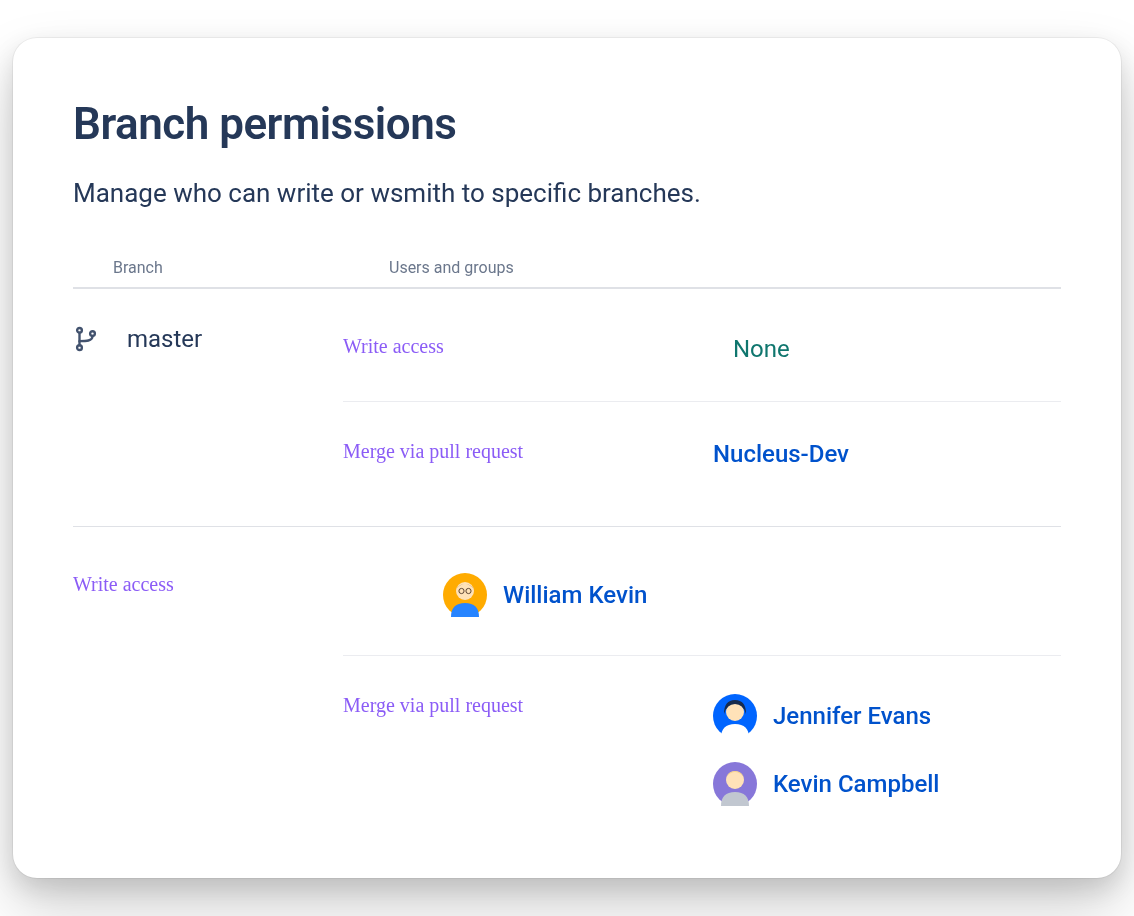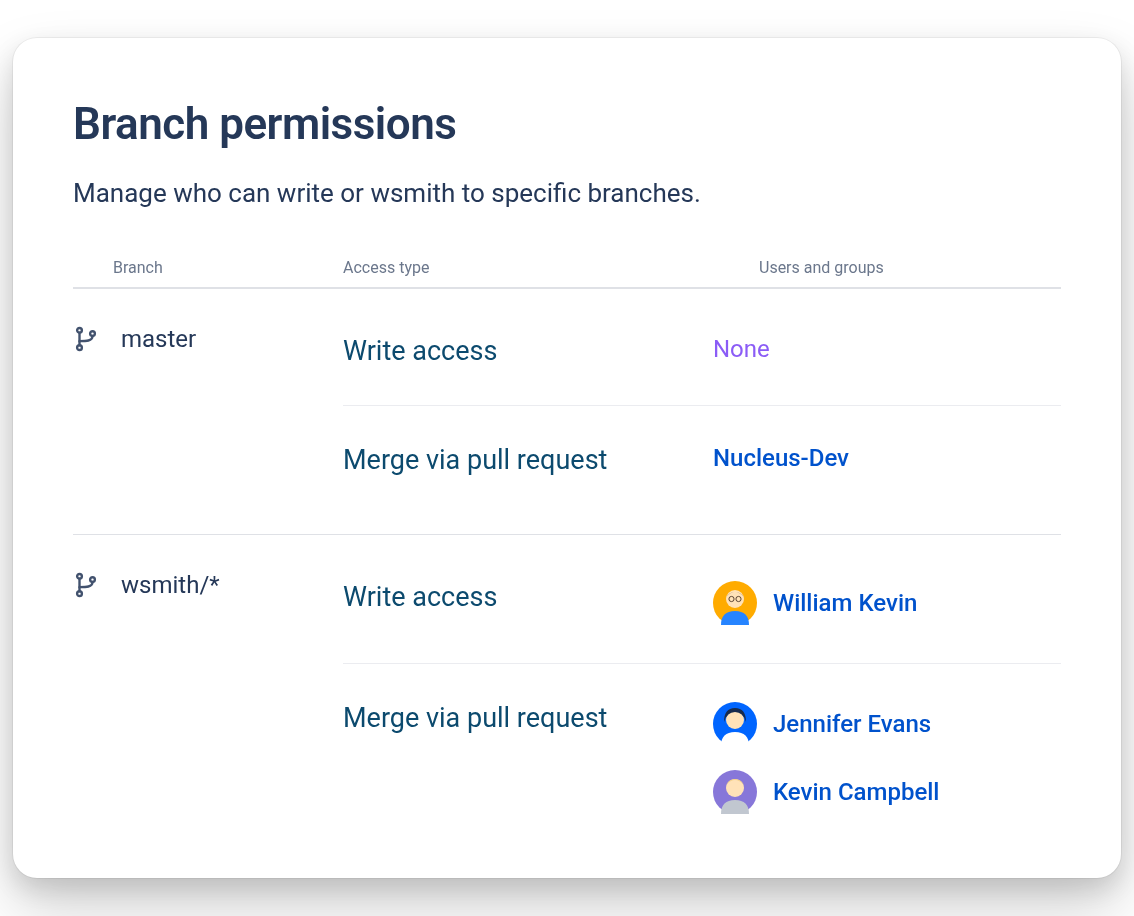--- a/index.html
+++ b/index.html
@@ -55,46 +55,48 @@
 
   .access-row {
     display: flex;
     align-items: flex-start;
     padding: 8px 0;
   }
   .branch-cell {
     width: 270px;
     display: flex;
     align-items: center;
-    gap: 22px;
+    gap: 28px;
     font-size: 24px;
     color: #253858;
   }
   .branch-cell.empty { min-height: 1px; }
   .branch-icon svg { width: 26px; height: 26px; display:block; }
   .access-cell {
     width: 370px;
-    font-size: 27px;
-    color: #0c4a6e;
+    font-size: 20px;
+    color: #8b5cf6;
     padding: 10px 0;
+    font-family: Liberation Serif, serif;
   }
   .users-cell {
     flex: 1;
     font-size: 24px;
     padding: 4px 0;
   }
   .inner-divider {
     border-top: 1px solid #EBECF0;
     margin-left: 270px;
     margin-top: 20px;
     margin-bottom: 20px;
   }
   .user-none {
-    color: #8b5cf6;
+    color: #0f766e;
     padding: 6px 0;
+    margin-left: 20px;
   }
   .user-link {
     color: #0052CC;
     font-weight: 500;
     padding: 6px 0;
     display: flex;
     align-items: center;
     gap: 16px;
     text-align: right;
   }
@@ -112,21 +114,20 @@
 </style>
 </head>
 <body>
 
 <div class="card">
   <h1 class="title">Branch permissions</h1>
   <p class="subtitle">Manage who can write or wsmith to specific branches.</p>
 
   <div class="col-header-row">
     <div class="col-header col-branch">Branch</div>
-    <div class="col-header col-access">Access type</div>
     <div class="col-header col-users">Users and groups</div>
   </div>
 
   <div class="branch-group">
     <div class="access-row">
       <div class="branch-cell">
         <span class="branch-icon">
           <svg viewBox="0 0 24 24" fill="none" stroke="#42526E" stroke-width="2.2" stroke-linecap="round" stroke-linejoin="round">
             <circle cx="6" cy="4" r="2.2"></circle>
               <circle cx="6" cy="20" r="2.2"></circle>
@@ -151,32 +152,20 @@
       <div class="users-cell">
         <div class="user-link">
           <span>Nucleus-Dev</span>
         </div>
       </div>
     </div>
   </div>
 
   <div class="branch-group">
     <div class="access-row">
-      <div class="branch-cell">
-        <span class="branch-icon">
-          <svg viewBox="0 0 24 24" fill="none" stroke="#42526E" stroke-width="2.2" stroke-linecap="round" stroke-linejoin="round">
-            <circle cx="6" cy="4" r="2.2"></circle>
-              <circle cx="6" cy="20" r="2.2"></circle>
-              <circle cx="18" cy="7" r="2.2"></circle>
-            <path d="M6 6.2 V17.8"></path>
-              <path d="M18 9.2 C18 14 12 14 6 14"></path>
-          </svg>
-        </span>
-        <span>wsmith/*</span>
-      </div>
       <div class="access-cell">Write access</div>
       <div class="users-cell">
         <div class="user-link">
           <span class="avatar">
             <svg viewBox="0 0 44 44">
               <circle cx="22" cy="22" r="22" fill="#FFAB00"></circle>
               <circle cx="22" cy="18" r="9" fill="#FFE2B8"></circle>
               <path d="M13 16 Q22 6 31 16 Q27 11 22 11 Q17 11 13 16 Z" fill="#5E4634"></path>
               <circle cx="18.5" cy="18" r="2.6" fill="none" stroke="#5E4634" stroke-width="1"></circle>
               <circle cx="25.5" cy="18" r="2.6" fill="none" stroke="#5E4634" stroke-width="1"></circle>

